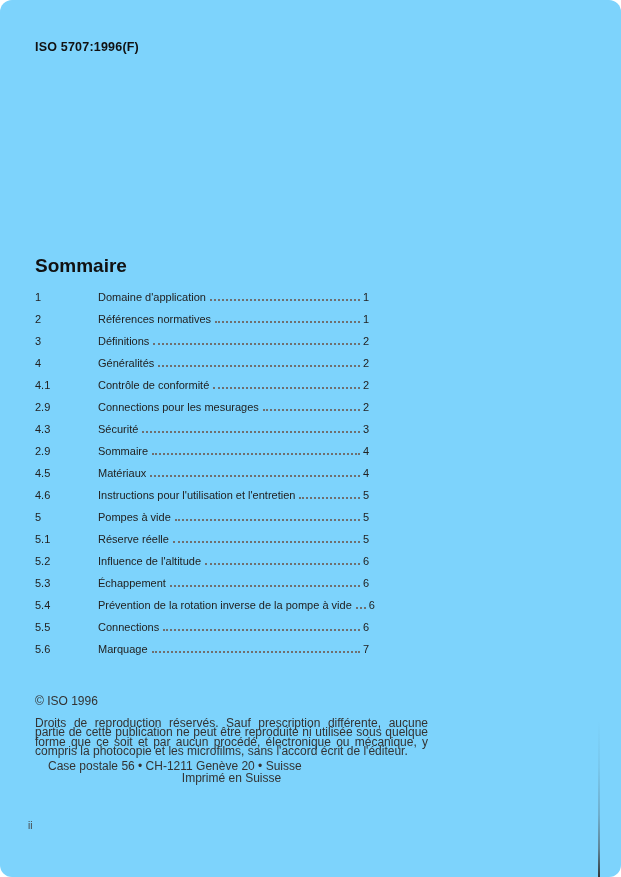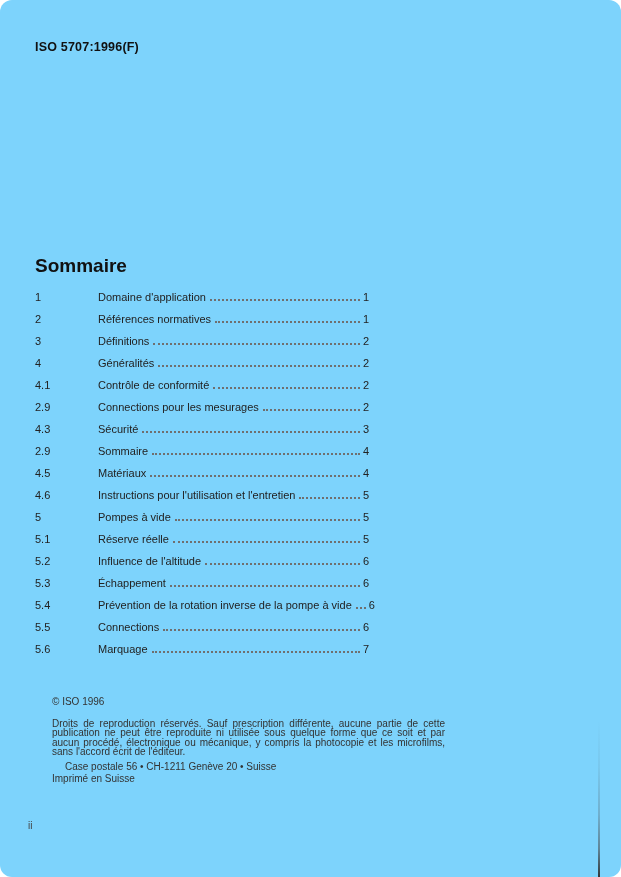--- a/index.html
+++ b/index.html
@@ -60,40 +60,41 @@
     border-bottom: 2px dotted #6f6f6f;
     margin: 0 3px 3px 4px;
     min-width: 10px;
   }
   .toc-page {
     flex: 0 0 auto;
     text-align: right;
   }
   .footer-block {
     position: absolute;
-    left: 52px;
+    left: 35px;
     top: 697px;
     width: 393px;
-    font-size: 10px;
+    font-size: 12px;
     line-height: 9.5px;
     color: #333;
   }
   .copyright-line {
     margin-bottom: 1px;
   }
   .rights-text {
     text-align: justify;
     margin: 12px 0 5px 0;
   }
   .org-block {
     margin-left: 13px;
     line-height: 9.5px;
   }
   .printed-line {
     margin-top: 3px;
+    text-align: center;
   }
   .page-number {
     position: absolute;
     left: 28px;
     top: 820px;
     font-size: 10px;
     color: #444;
   }
   .scan-artifact-line {
     position: absolute;

